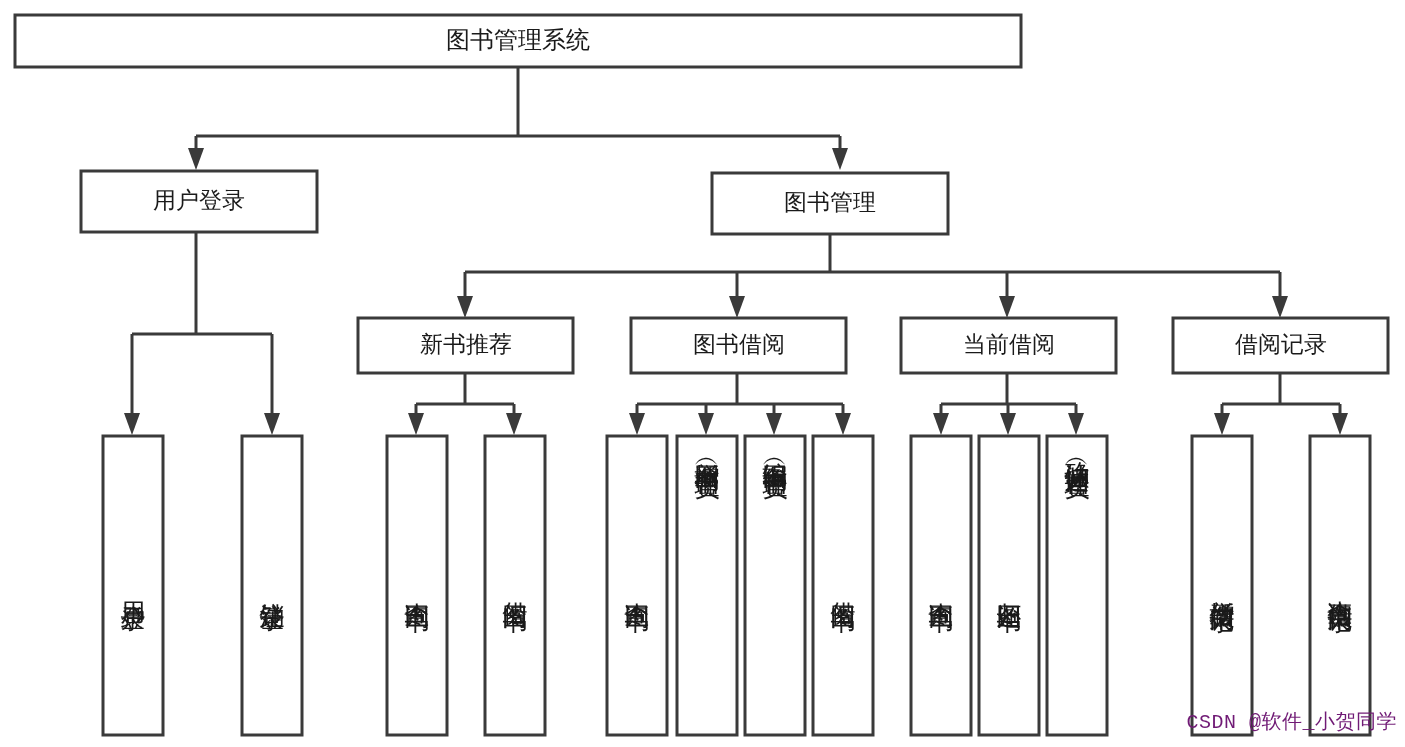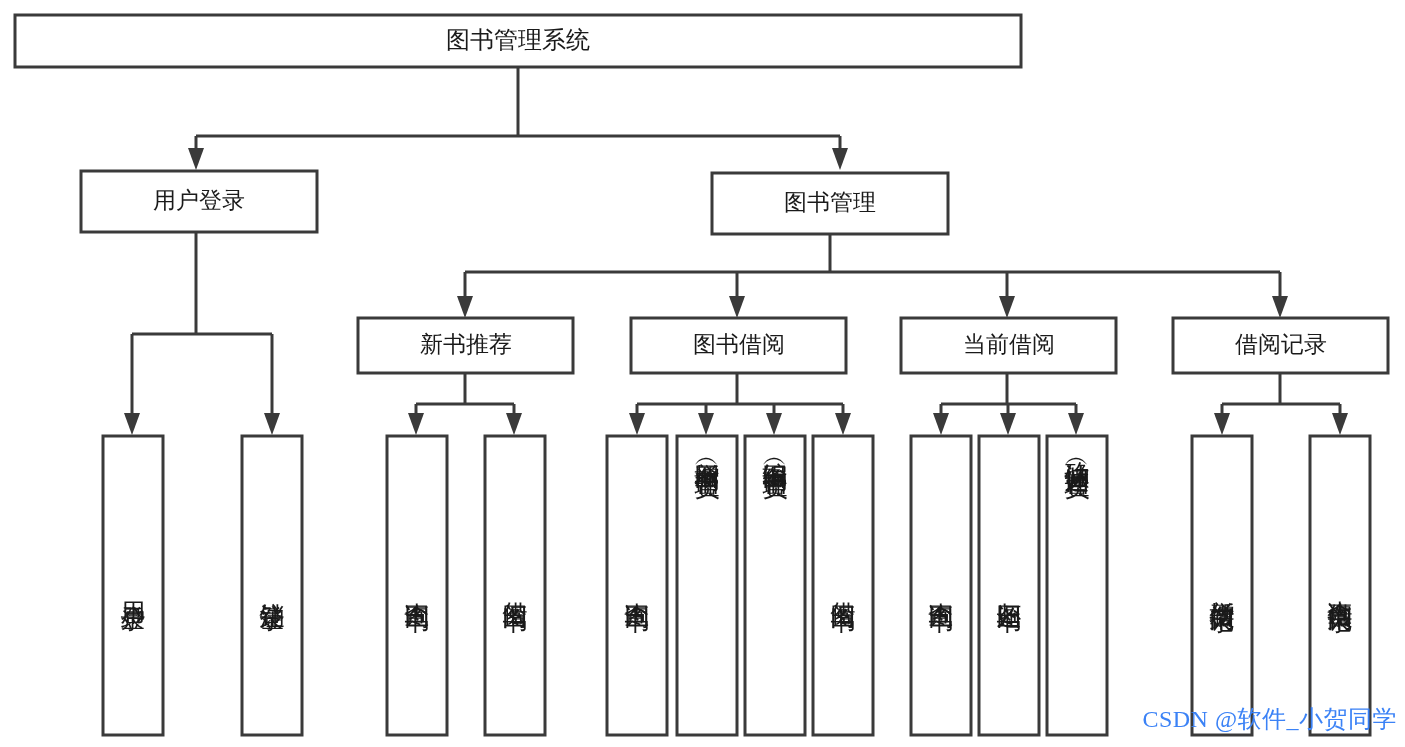--- a/index.html
+++ b/index.html
@@ -69,23 +69,23 @@
     font-size: 25px;
     line-height: 1.15;
     color: #1a1a1a;
     letter-spacing: 2px;
     white-space: nowrap;
   }
   .watermark {
     position: absolute;
     right: 8px;
     bottom: 4px;
-    font-family: Liberation Serif, serif;
-    font-size: 24px;
-    color: #3b82f6;
+    font-family: Liberation Mono, monospace;
+    font-size: 20px;
+    color: #701a75;
     letter-spacing: 0.5px;
     white-space: nowrap;
   }
 </style>
 </head>
 <body>
 
 <div id="diagram-root">
 
   <svg id="diagram-svg" viewBox="0 0 1405 747">

